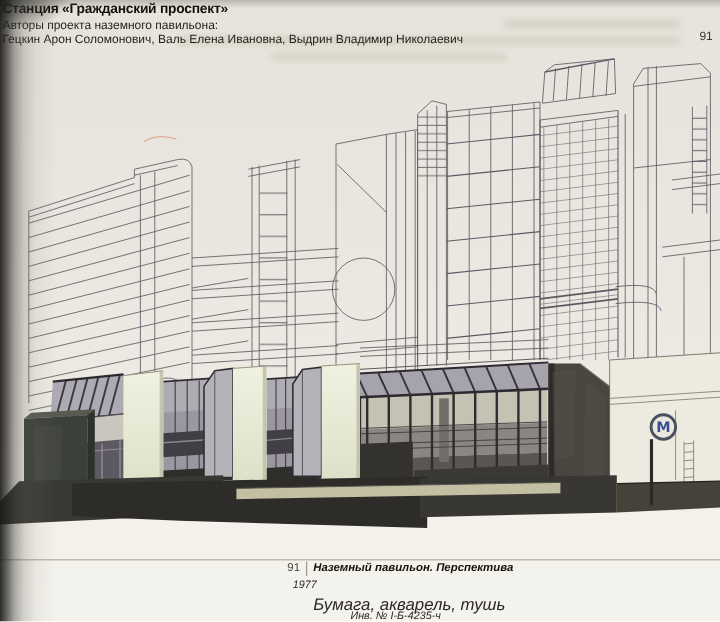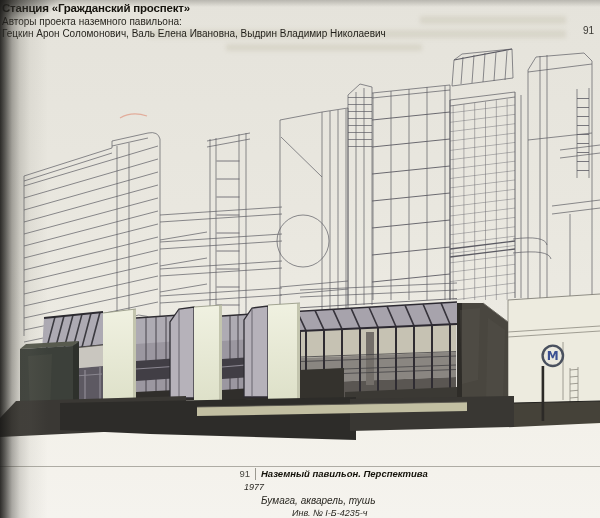--- a/index.html
+++ b/index.html
@@ -22,21 +22,21 @@
   .pagenum{position:absolute;left:570px;top:25px;width:24px;text-align:right;
         font-size:10px;color:#3a3833;z-index:2;}
   .ghost{position:absolute;background:rgba(148,146,104,.16);filter:blur(2px);
         border-radius:2px;z-index:1;}
   .rule{position:absolute;left:0;top:466px;width:600px;height:1px;background:#aeaca4;z-index:2;}
   .cap{position:absolute;white-space:nowrap;z-index:2;color:#2a2822;}
   .cap-num{left:226px;top:468px;width:24px;text-align:right;font-size:9.5px;color:#4a4842;}
   .cap-sep{position:absolute;left:255px;top:468px;width:1px;height:12px;background:#9a988f;z-index:2;}
   .cap-title{left:261px;top:468px;font-size:9.5px;font-weight:bold;font-style:italic;color:#131109;}
   .cap-year{left:244px;top:482px;font-size:9px;font-style:italic;}
-  .cap-medium{left:261px;top:495px;font-size:10px;font-style:italic;}
+  .cap-medium{left:261px;top:495px;font-size:14px;font-style:italic;}
   .cap-inv{left:261px;top:508px;font-size:9px;font-style:italic;margin-left:31px;}
   svg{position:absolute;left:0;top:44px;width:600px;height:414px;z-index:3;}
 </style>
 </head>
 <body>
 
 <div class="page">
 
   <div class="hdr hdr-title">Станция «Гражданский проспект»</div>
   <div class="hdr hdr-line2">Авторы проекта наземного павильона:</div>

